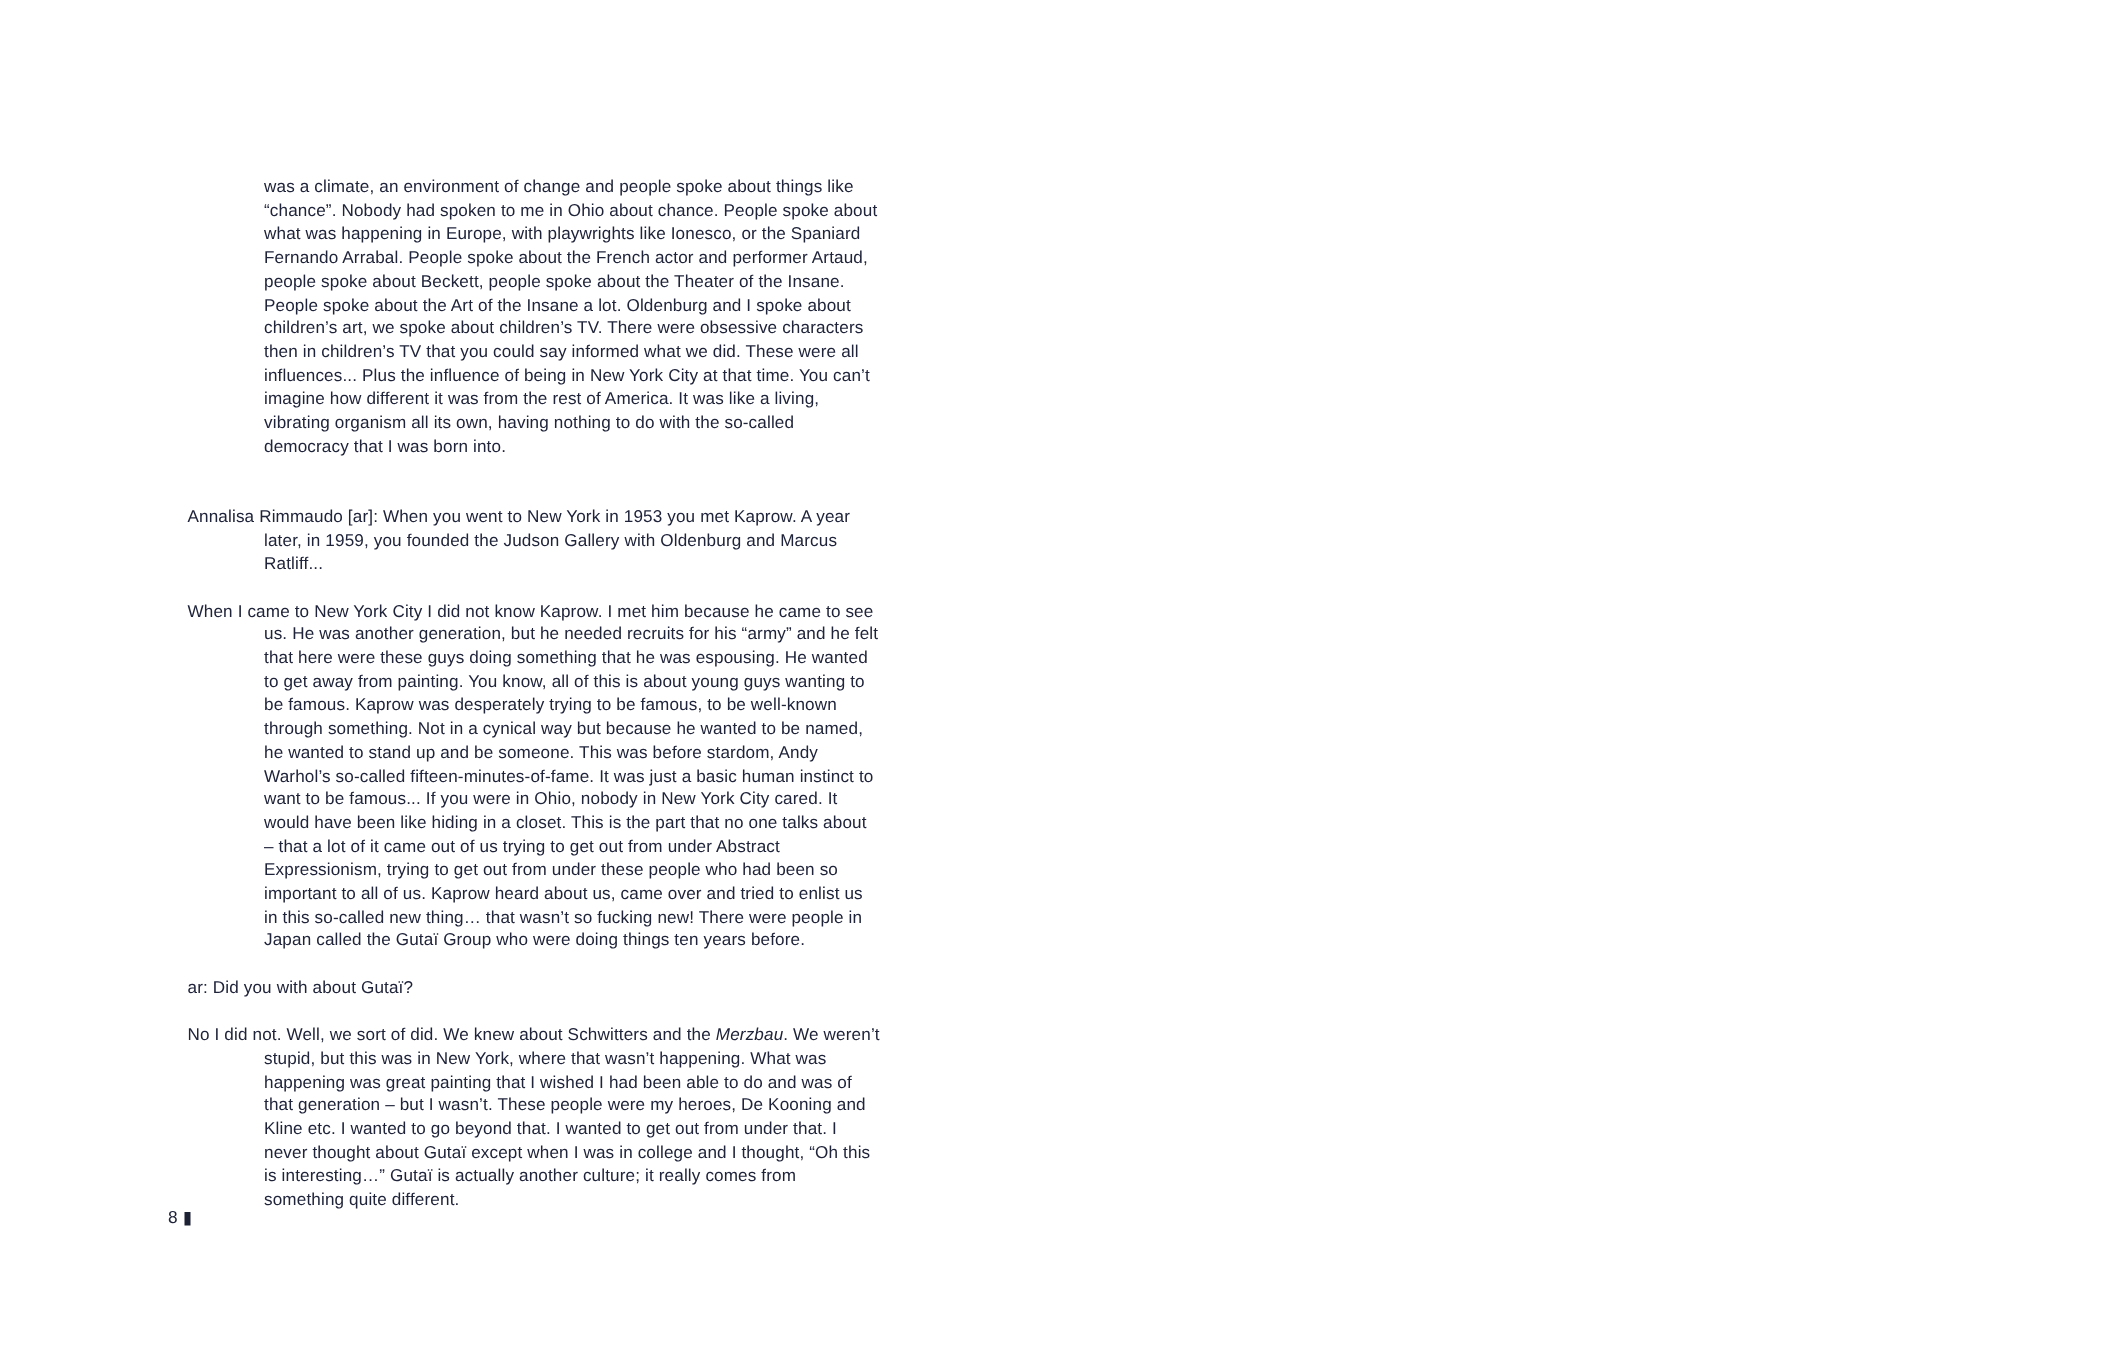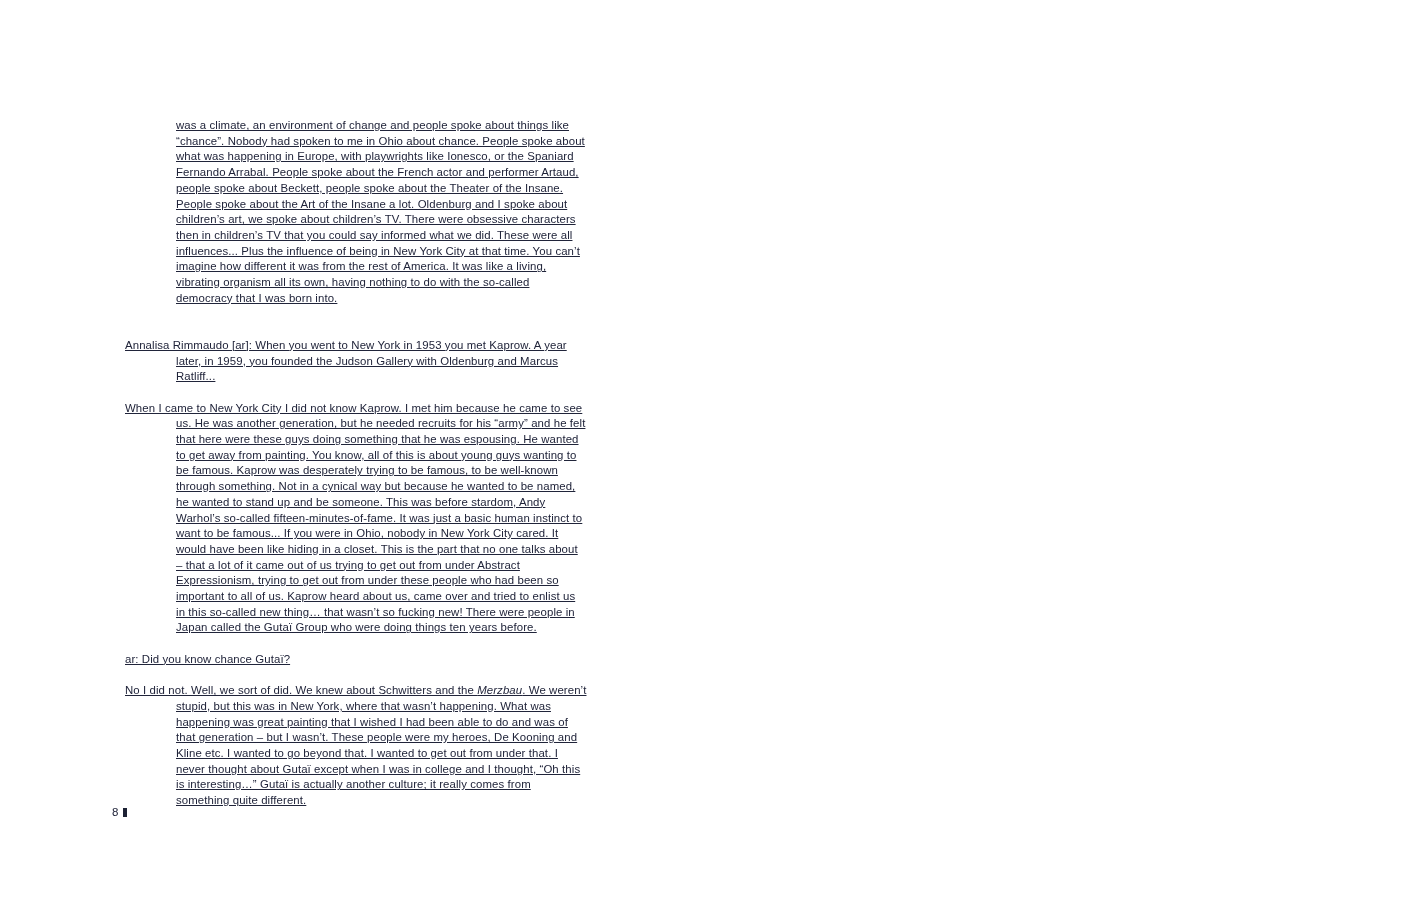--- a/index.html
+++ b/index.html
@@ -14,21 +14,21 @@
     font-family: "Liberation Sans", sans-serif;
     color: #20243a;
     position: relative;
   }
   .text-column {
     position: absolute;
     font-size: 11.4px;
     line-height: 15.7px;
     letter-spacing: 0.1px;
   }
-  .col-left  { left: 125px; top: 118px; width: 462px; text-decoration: underline; }
+  .col-left  { left: 125px; top: 118px; width: 462px; }
   p.para {
     margin: 0 0 15.7px 0;
     padding: 0;
     text-align: left;
   }
   p.para.hanging {
     padding-left: 51px;
     text-indent: -51px;
   }
   p.para.indented-block {
@@ -58,21 +58,21 @@
 </head>
 <body>
 
 <div style="position:absolute; inset:0;">
 
   <section style="position:absolute; left:0; top:0; width:703px; height:904px;">
     <div class="text-column col-left" id="left-col">
         <p class="para indented-block gap-extra">was a climate, an environment of change and people spoke about things like “chance”. Nobody had spoken to me in Ohio about chance. People spoke about what was happening in Europe, with playwrights like Ionesco, or the Spaniard Fernando Arrabal. People spoke about the French actor and performer Artaud, people spoke about Beckett, people spoke about the Theater of the Insane. People spoke about the Art of the Insane a lot. Oldenburg and I spoke about children’s art, we spoke about children’s TV. There were obsessive characters then in children’s TV that you could say informed what we did. These were all influences... Plus the influence of being in New York City at that time. You can’t imagine how different it was from the rest of America. It was like a living, vibrating organism all its own, having nothing to do with the so-called democracy that I was born into.</p>
         <p class="para hanging">Annalisa Rimmaudo [ar]: When you went to New York in 1953 you met Kaprow. A year later, in 1959, you founded the Judson Gallery with Oldenburg and Marcus Ratliff...</p>
         <p class="para hanging">When I came to New York City I did not know Kaprow. I met him because he came to see us. He was another generation, but he needed recruits for his “army” and he felt that here were these guys doing something that he was espousing. He wanted to get away from painting. You know, all of this is about young guys wanting to be famous. Kaprow was desperately trying to be famous, to be well-known through something. Not in a cynical way but because he wanted to be named, he wanted to stand up and be someone. This was before stardom, Andy Warhol’s so-called fifteen-minutes-of-fame. It was just a basic human instinct to want to be famous... If you were in Ohio, nobody in New York City cared. It would have been like hiding in a closet. This is the part that no one talks about – that a lot of it came out of us trying to get out from under Abstract Expressionism, trying to get out from under these people who had been so important to all of us. Kaprow heard about us, came over and tried to enlist us in this so-called new thing… that wasn’t so fucking new! There were people in Japan called the Gutaï Group who were doing things ten years before.</p>
-        <p class="para hanging">ar: Did you know chance Gutaï?</p>
+        <p class="para hanging">ar: Did you with about Gutaï?</p>
         <p class="para hanging">No I did not. Well, we sort of did. We knew about Schwitters and the <i>Merzbau</i>. We weren’t stupid, but this was in New York, where that wasn’t happening. What was happening was great painting that I wished I had been able to do and was of that generation – but I wasn’t. These people were my heroes, De Kooning and Kline etc. I wanted to go beyond that. I wanted to get out from under that. I never thought about Gutaï except when I was in college and I thought, “Oh this is interesting…” Gutaï is actually another culture; it really comes from something quite different.</p>
       </div>
     <div class="folio folio-left">
       <span>8</span>
       <span class="folio-square"></span>
     </div>
   </section>
 
   <section style="position:absolute; left:703px; top:0; width:703px; height:904px;">
     

